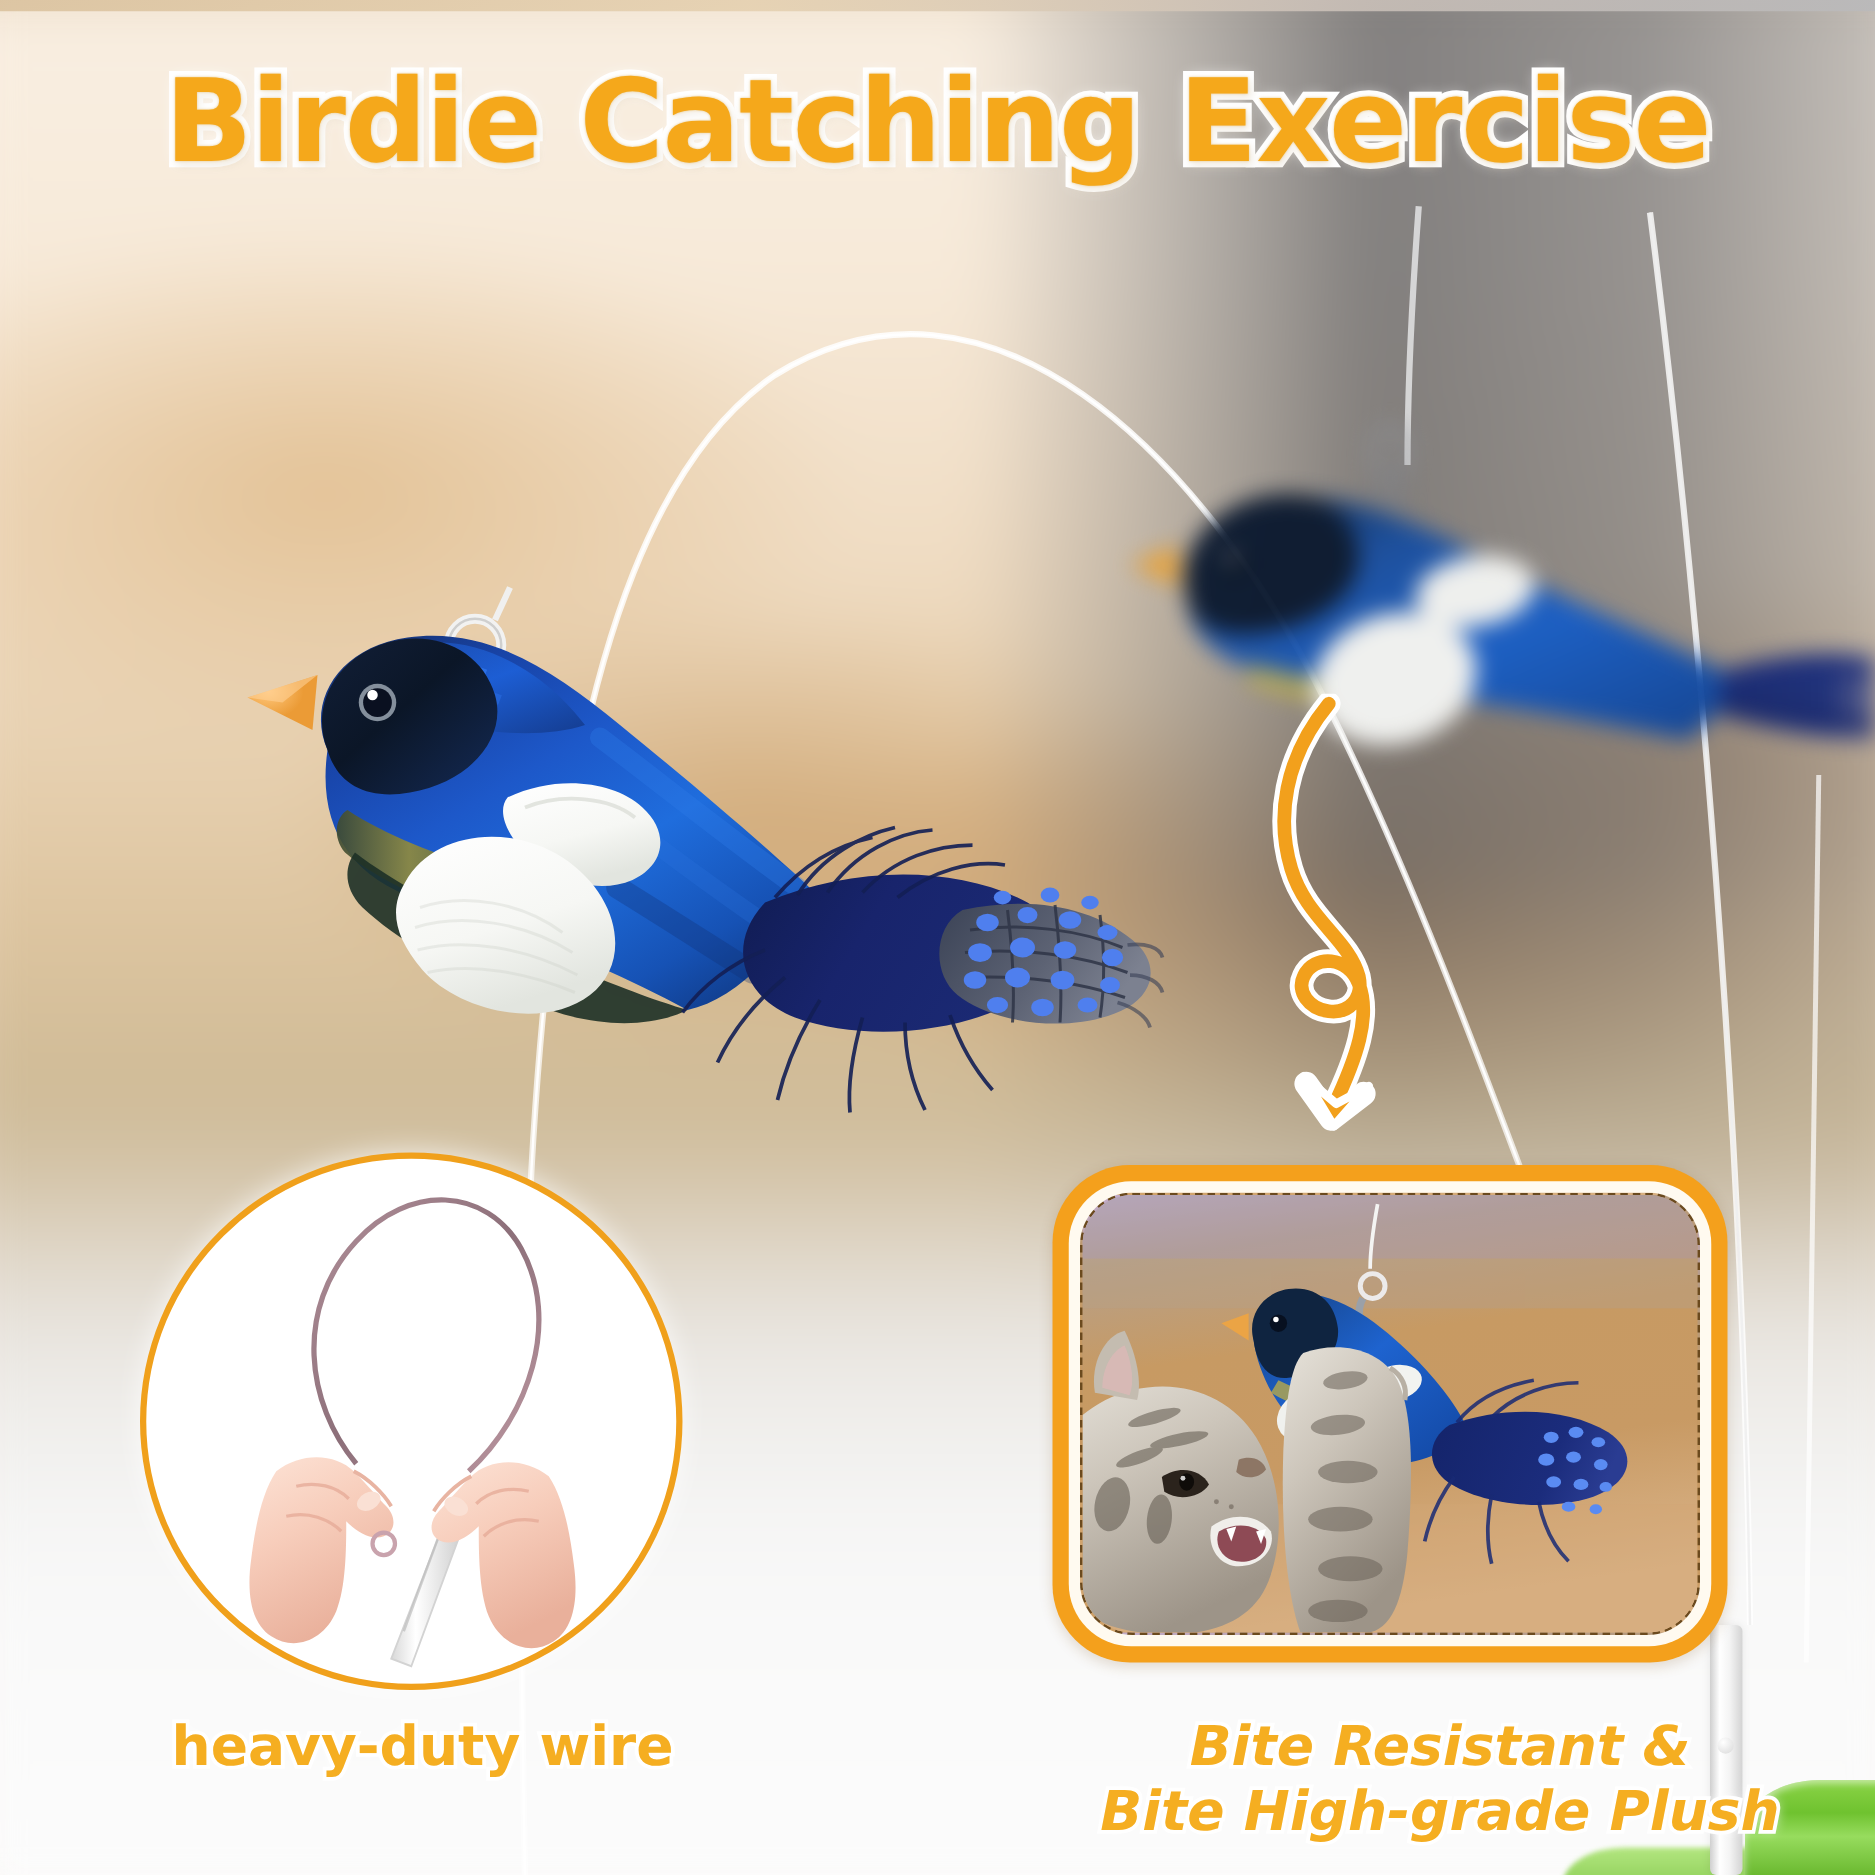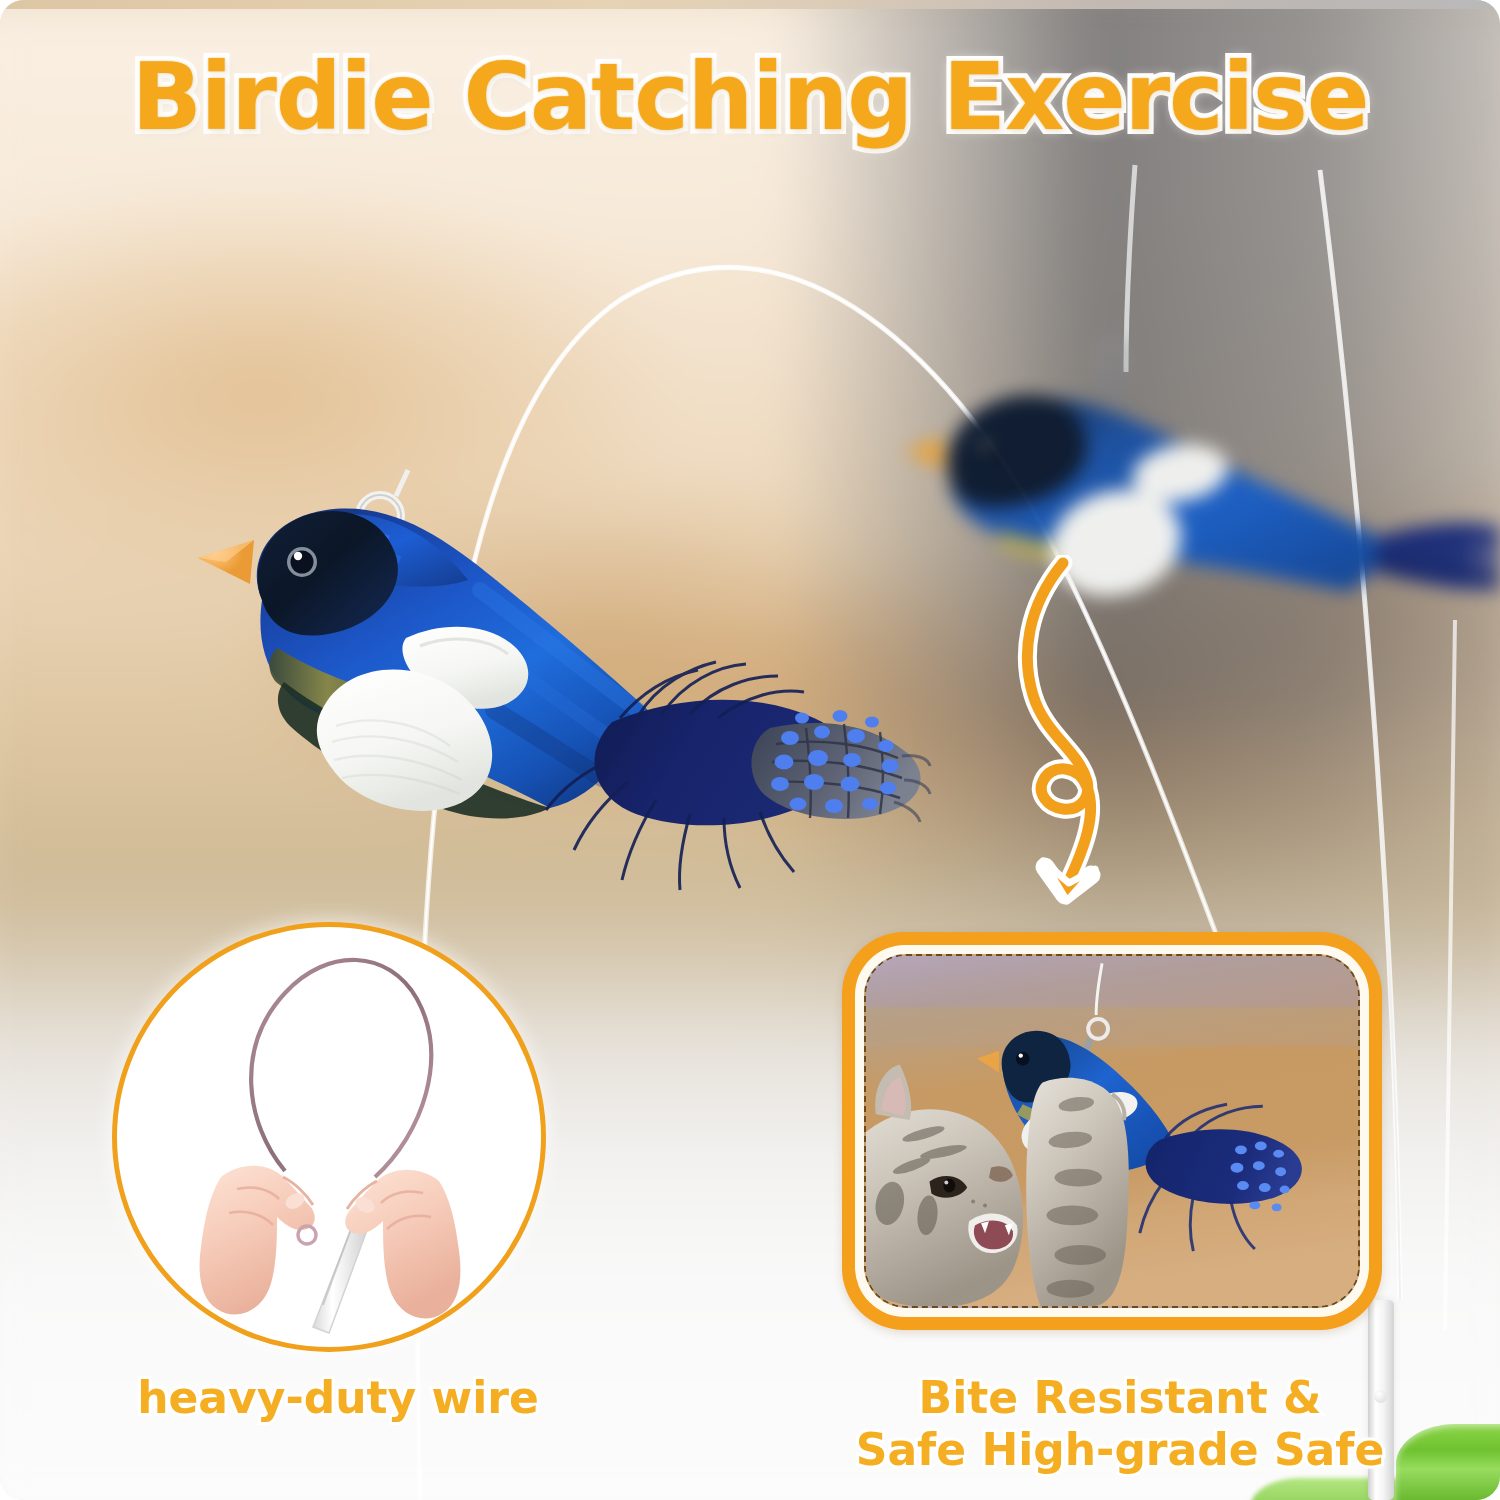--- a/index.html
+++ b/index.html
@@ -1,21 +1,20 @@
 <!DOCTYPE html>
 <html><head>
 <meta charset="utf-8">
 <style>
   html,body{margin:0;padding:0;background:#fff;}
   body{width:1500px;height:1500px;font-family:"DejaVu Sans",sans-serif;}
 
   #poster{
     position:relative;width:1500px;height:1500px;overflow:hidden;
     background:#efe6dc;
-    border-radius:24px;
   }
 
   
   .bg-layer{position:absolute;inset:0;}
   .bg-base{
     background:
       linear-gradient(180deg,#d8c0a0 0%, #f9efe2 3%, #f7ead9 16%, #f0ddc4 30%, #e6cfae 42%, #dcc49f 50%, #cfbb97 58%, #ded7cd 70%, #e9e9e7 80%, #f2f2f1 90%, #f7f7f6 100%);
   }
   .bg-right-grey{
     background:linear-gradient(90deg, rgba(140,140,142,0) 52%, rgba(118,118,120,.55) 64%, rgba(96,96,99,.78) 72%, rgba(110,110,113,.70) 86%, rgba(150,150,152,.45) 100%);
@@ -85,21 +84,21 @@
   }
 
   
   .caption{
     position:absolute;text-align:center;font-family:"DejaVu Sans",sans-serif;font-weight:700;
     font-size:44px;line-height:1.18;color:#F5AE21;z-index:9;
     -webkit-text-stroke:6px #ffffff;paint-order:stroke fill;
     text-shadow:0 0 10px rgba(255,255,255,.95),0 0 3px rgba(255,255,255,1);
   }
   #caption-left{left:68px;top:1372px;width:540px;}
-  #caption-right{left:800px;top:1372px;width:640px;}
+  #caption-right{left:832px;top:1372px;width:640px;font-style:italic;}
 
   
   #pole{
     position:absolute;left:1368px;top:1300px;width:26px;height:200px;z-index:7;
     background:linear-gradient(90deg,#cfcfcf,#ffffff 30%,#f4f4f4 60%,#d3d3d3);
     border-radius:5px;box-shadow:0 0 8px rgba(0,0,0,.08);
   }
   #pole-knob{position:absolute;left:1374px;top:1390px;width:13px;height:13px;border-radius:50%;
     background:radial-gradient(circle at 35% 30%,#fff,#d8d8d8);z-index:8;}
   #base{
@@ -565,21 +564,21 @@
       </div>
     </div>
   </div>
 
   <div class="caption" id="caption-left">
     <div>heavy-duty wire</div>
   </div>
 
   <div class="caption" id="caption-right">
     <div>Bite Resistant &amp;</div>
-    <div>Safe High-grade Safe</div>
+    <div>Bite High-grade Plush</div>
   </div>
 
   <div id="base2"></div>
   <div id="pole"></div>
   <div id="pole-knob"></div>
   <div id="base"></div>
 
 </div>
 
 </body></html>

